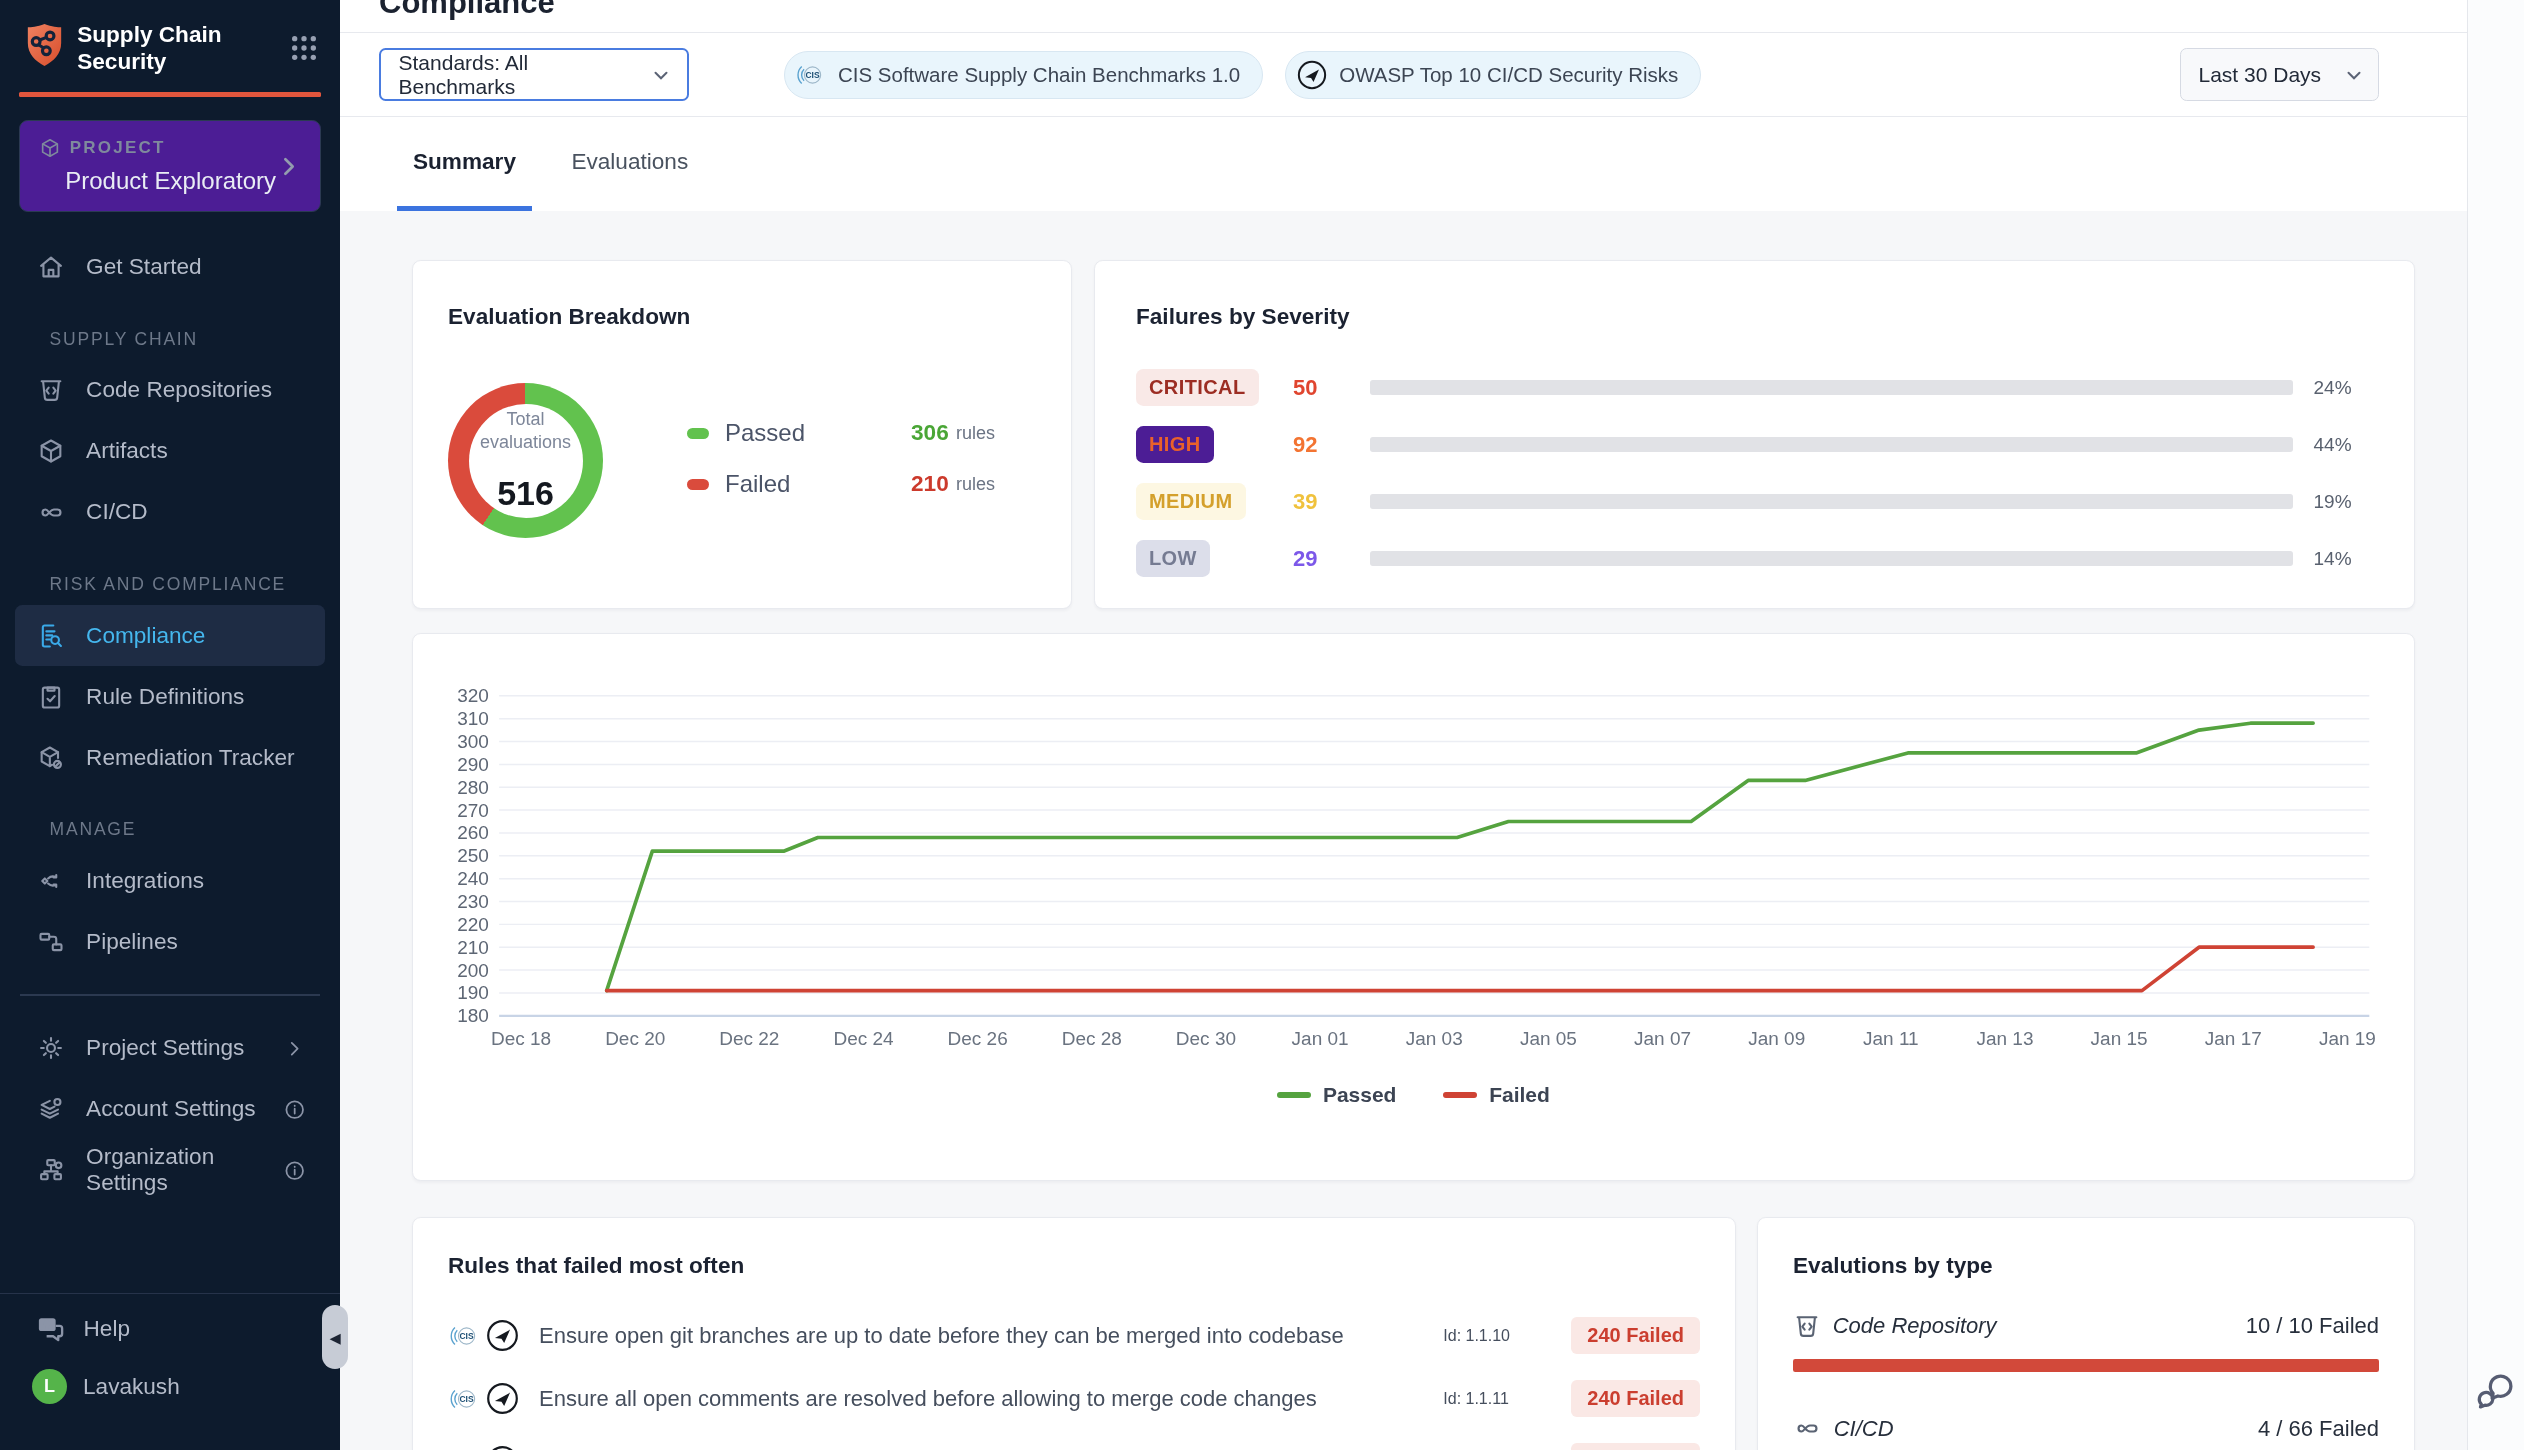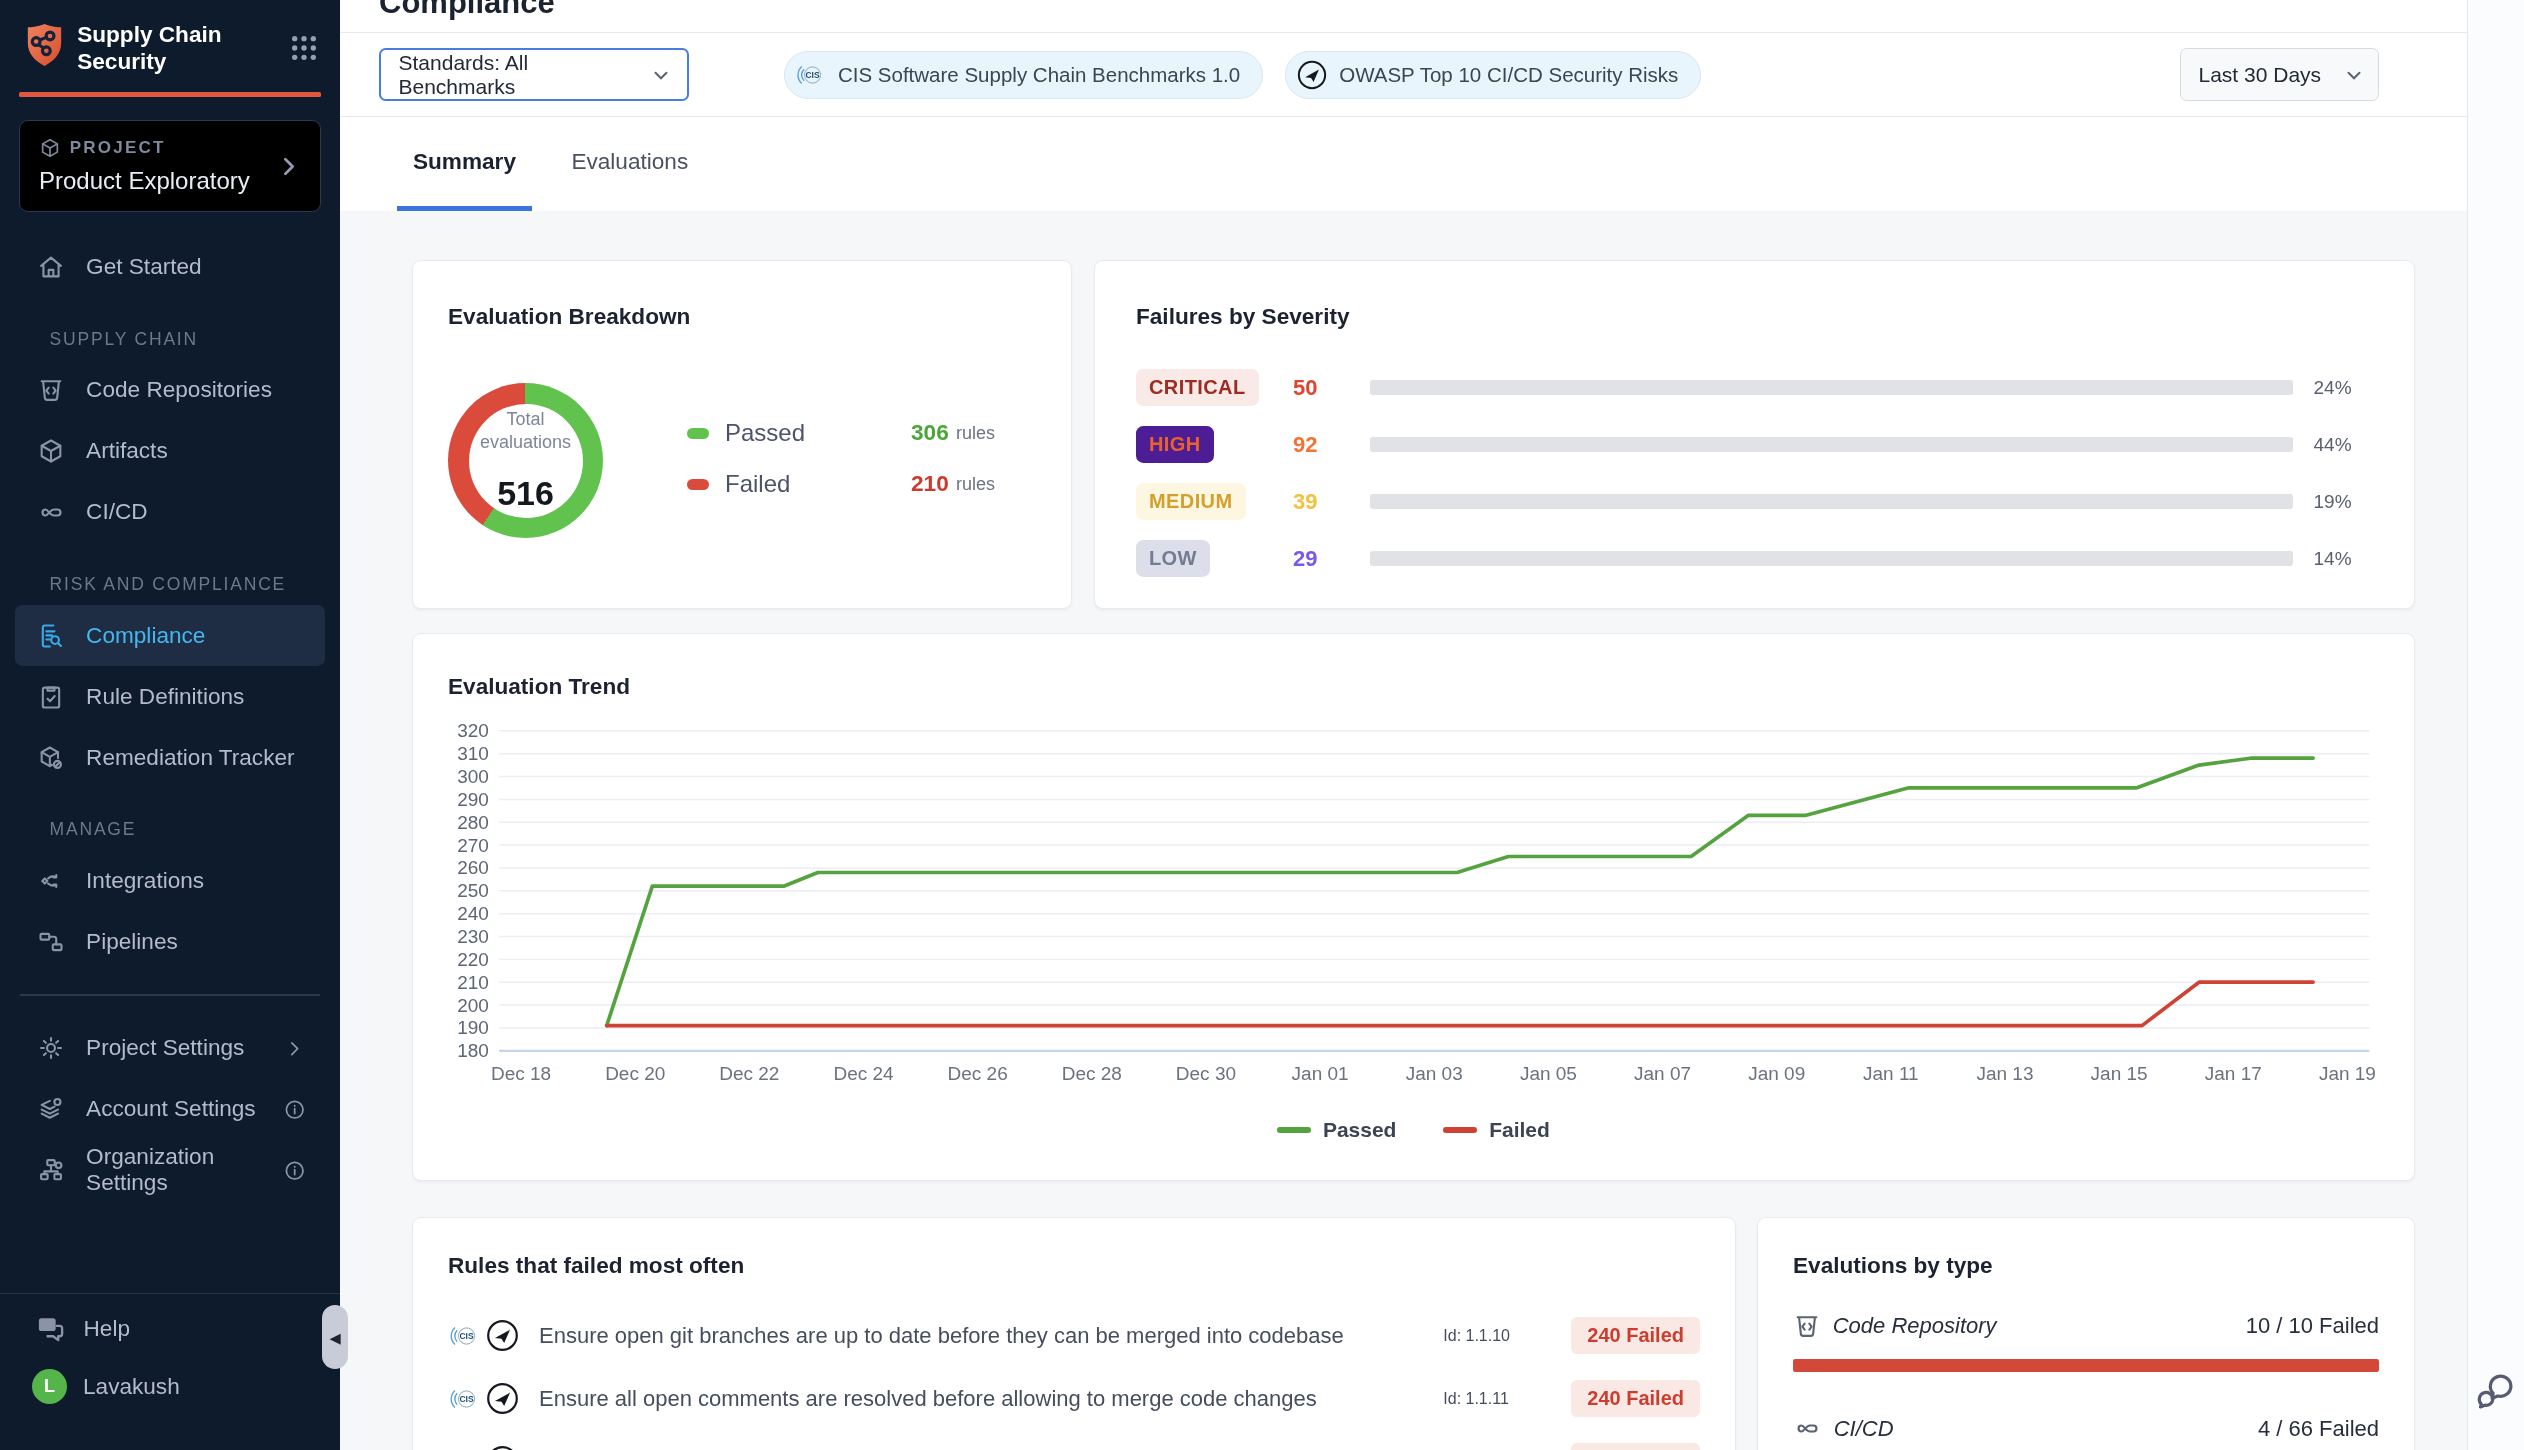--- a/index.html
+++ b/index.html
@@ -7,21 +7,21 @@
   body { font-family:"Liberation Sans","DejaVu Sans",sans-serif; background:#f6f7f9; color:#1c2330; }
   #app { position:relative; width:2525px; height:1451px; overflow:hidden; }
 
   
   #sidebar { position:absolute; left:0; top:0; width:340px; height:100%; background:#0d1b2d; z-index:5; }
   .logo-row { display:flex; align-items:center; padding:20.5px 20.5px 0 22px; }
   .logo-shield { width:45px; height:50px; flex:0 0 auto; }
   .logo-title { margin-left:10.2px; color:#fff; font-weight:bold; font-size:22.6px; line-height:27px; flex:1; }
   .grid-icon { color:#97a0b2; margin-left:5.8px; }
   .logo-underline { height:5.1px; background:#e1563d; margin:17.5px 19px 0 19px; border-radius:1.5px; }
-  .project-card { margin:23.4px 19px 0 19px; border:1.5px solid #2b3a52; border-radius:8.8px; padding:16px 19px; background:#000000; display:flex; align-items:center; cursor:pointer; }
+  .project-card { margin:23.4px 19px 0 19px; border:1.5px solid #2b3a52; border-radius:8.8px; padding:16px 19px; background:#4c1d95; display:flex; align-items:center; cursor:pointer;text-align:right; }
   .project-info { flex:1; }
   .project-top { display:flex; align-items:center; color:#7f8a9d; font-size:17px; letter-spacing:2.2px; font-weight:bold; }
   .project-top .icon { margin-right:8.8px; }
   .project-name { margin-top:7.3px; color:#e9edf4; font-size:24px; }
   .project-chevron { color:#939cae; }
   #side-nav { padding:25px 14.6px 0 14.6px; }
   .nav-item { display:flex; align-items:center; height:61px; padding:0 16px 0 22px; border-radius:7.3px; color:#b4bbc9; font-size:22.6px; cursor:pointer; }
   .nav-item .icon { width:29px; color:#8b94a7; display:flex; justify-content:center; }
   .nav-item .nav-label { margin-left:20.5px; flex:1; }
   .nav-item.selected { background:#1e2c44; color:#45b7ee; }
@@ -441,21 +441,20 @@
             <div class="sev-row">
               <span class="sev-pill" style="background:#dcdeea;color:#757b92">LOW</span>
               <span class="sev-count" style="color:#7c58e9">29</span>
               <span class="sev-track"><span class="sev-fill" style="width:14%;background:linear-gradient(to right, #cdb9f5, #7b4ef0)"></span></span>
               <span class="sev-pct">14%</span>
             </div>
           </div>
       </div>
 
       <div class="card card-trend">
-        <div class="card-title">Evaluation Trend</div>
         <div id="trend-chart" style="margin-top:22px;"><svg width="1933" height="369" viewBox="0 0 2646 505" font-family="Liberation Sans, DejaVu Sans, sans-serif">
               <line x1="70" y1="450.0" x2="2630" y2="450.0" stroke="#c8d4e6" stroke-width="3"></line>
               <text x="56" y="459.0" text-anchor="end" font-size="26" fill="#5d6674">180</text>
               <line x1="70" y1="418.7" x2="2630" y2="418.7" stroke="#eceef4" stroke-width="2"></line>
               <text x="56" y="427.7" text-anchor="end" font-size="26" fill="#5d6674">190</text>
               <line x1="70" y1="387.4" x2="2630" y2="387.4" stroke="#eceef4" stroke-width="2"></line>
               <text x="56" y="396.4" text-anchor="end" font-size="26" fill="#5d6674">200</text>
               <line x1="70" y1="356.1" x2="2630" y2="356.1" stroke="#eceef4" stroke-width="2"></line>
               <text x="56" y="365.1" text-anchor="end" font-size="26" fill="#5d6674">210</text>
               <line x1="70" y1="324.9" x2="2630" y2="324.9" stroke="#eceef4" stroke-width="2"></line>

